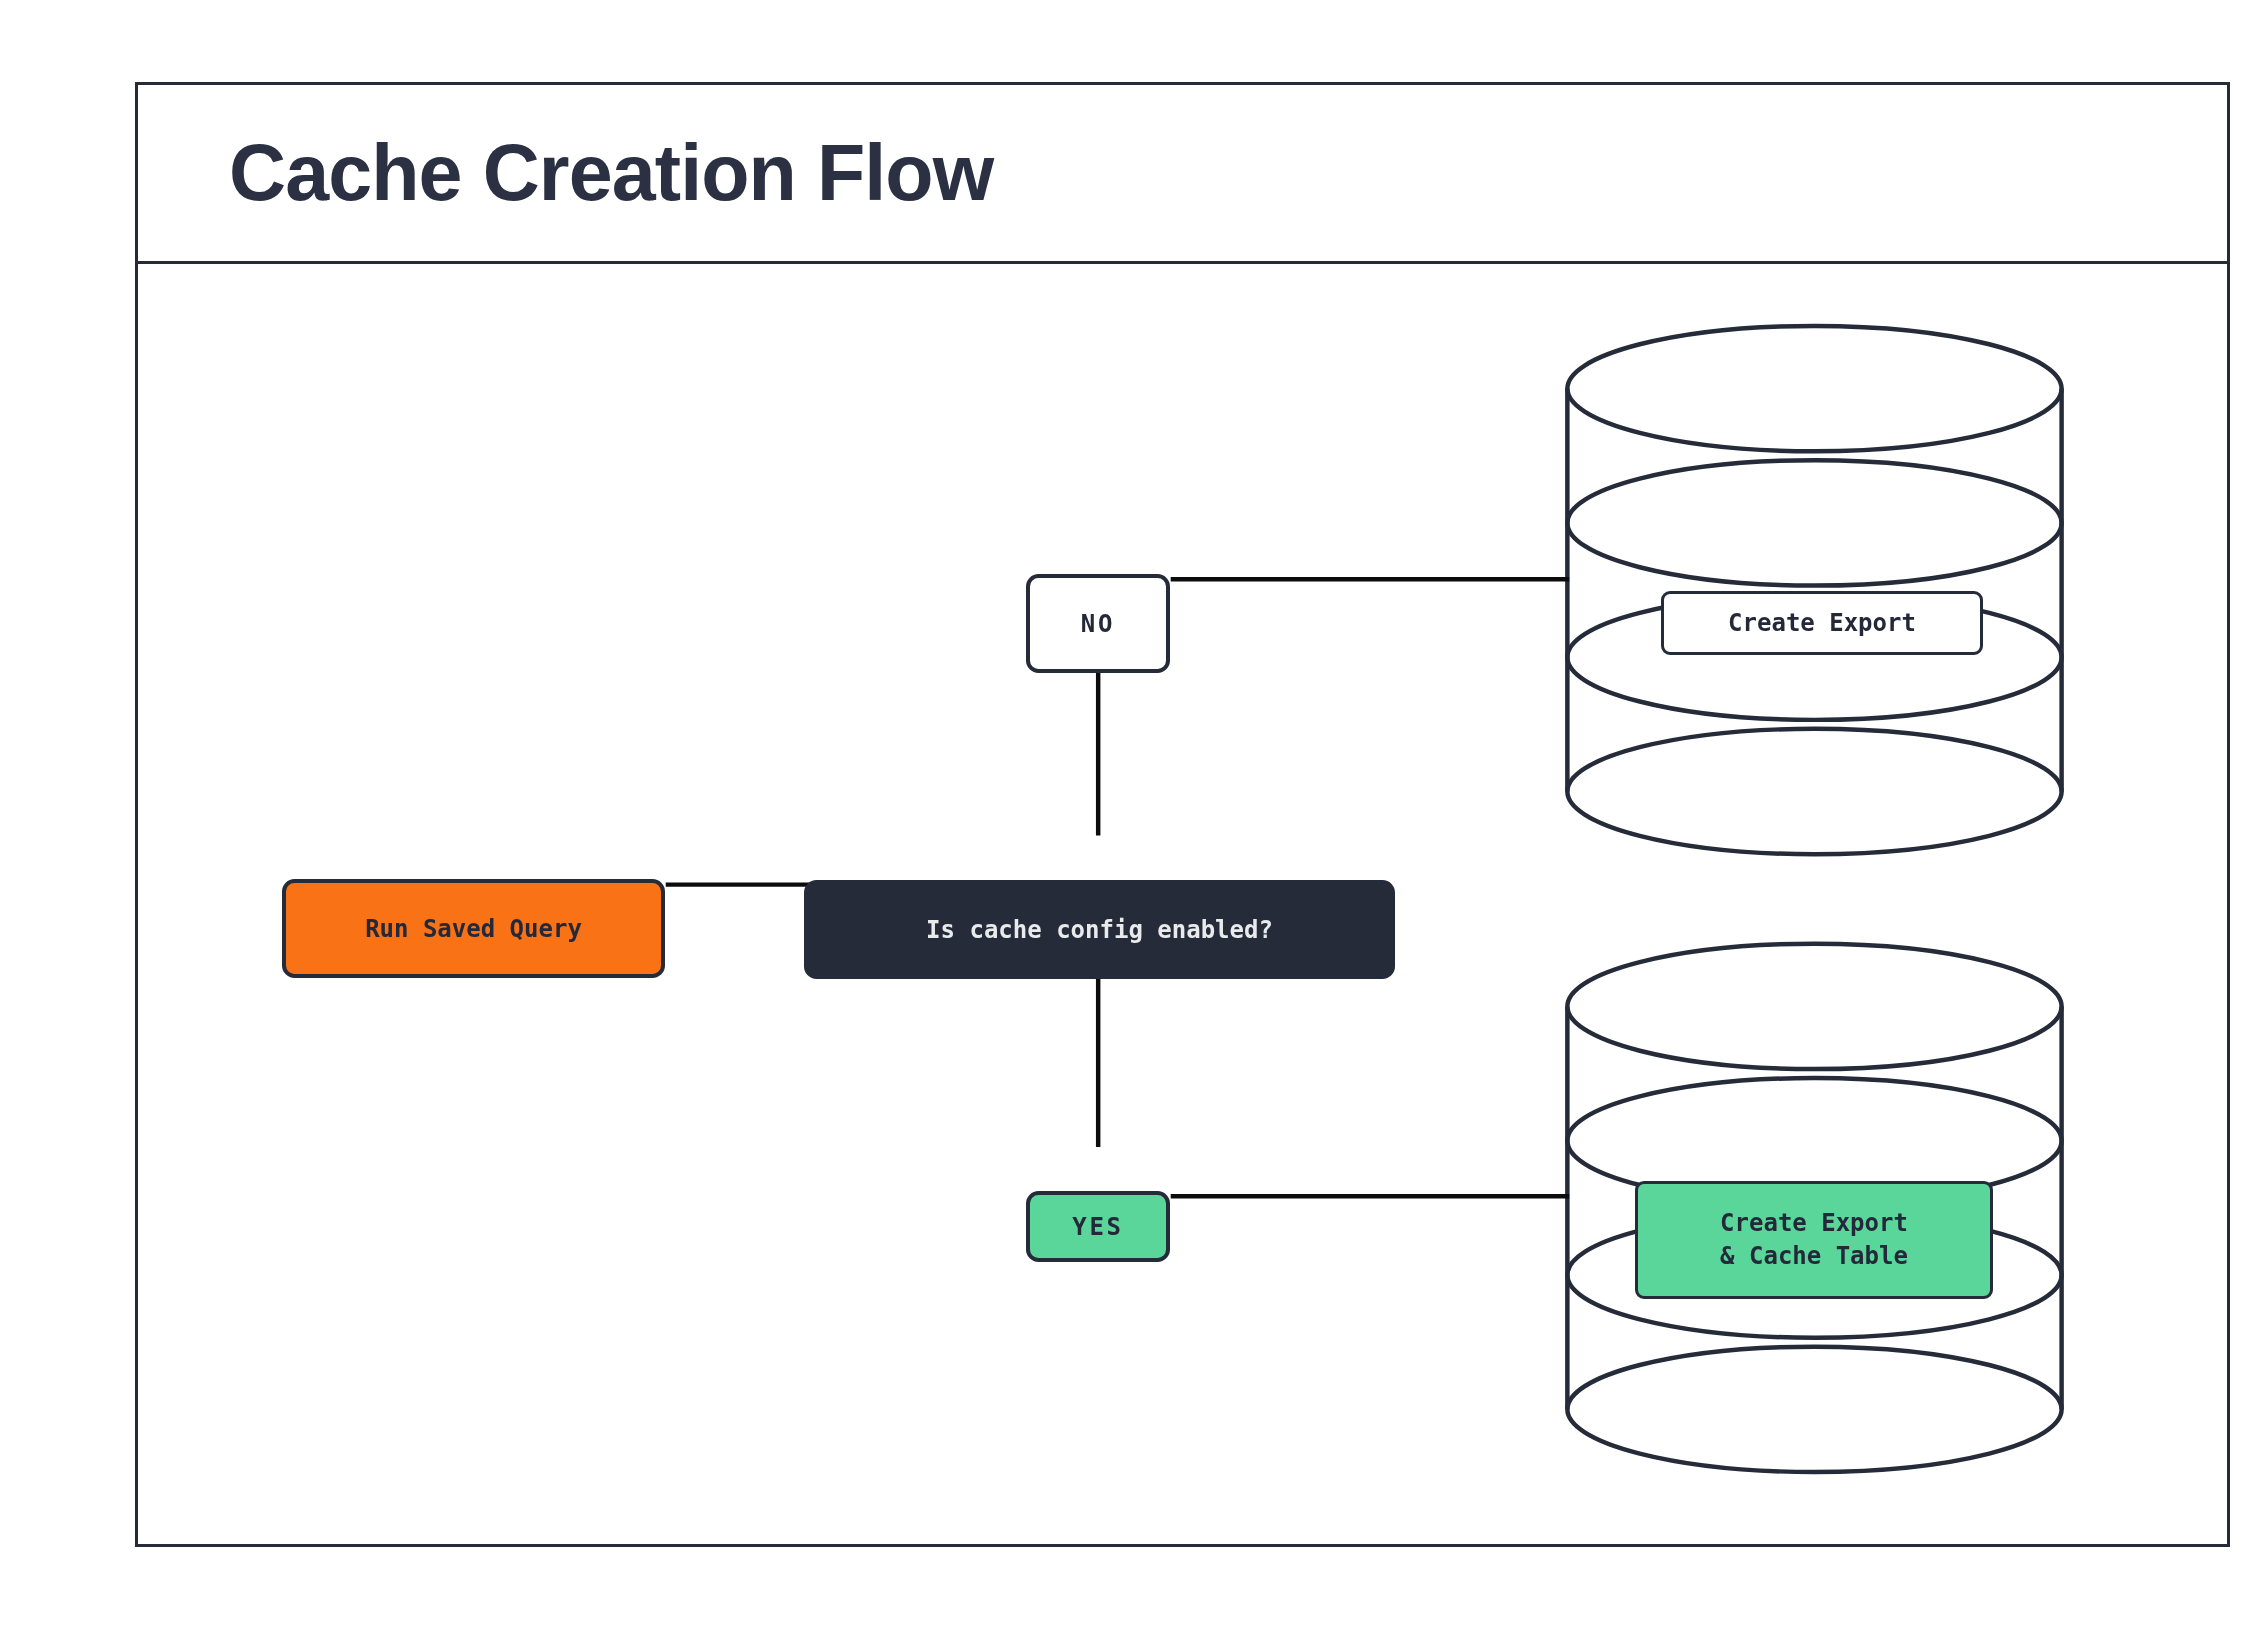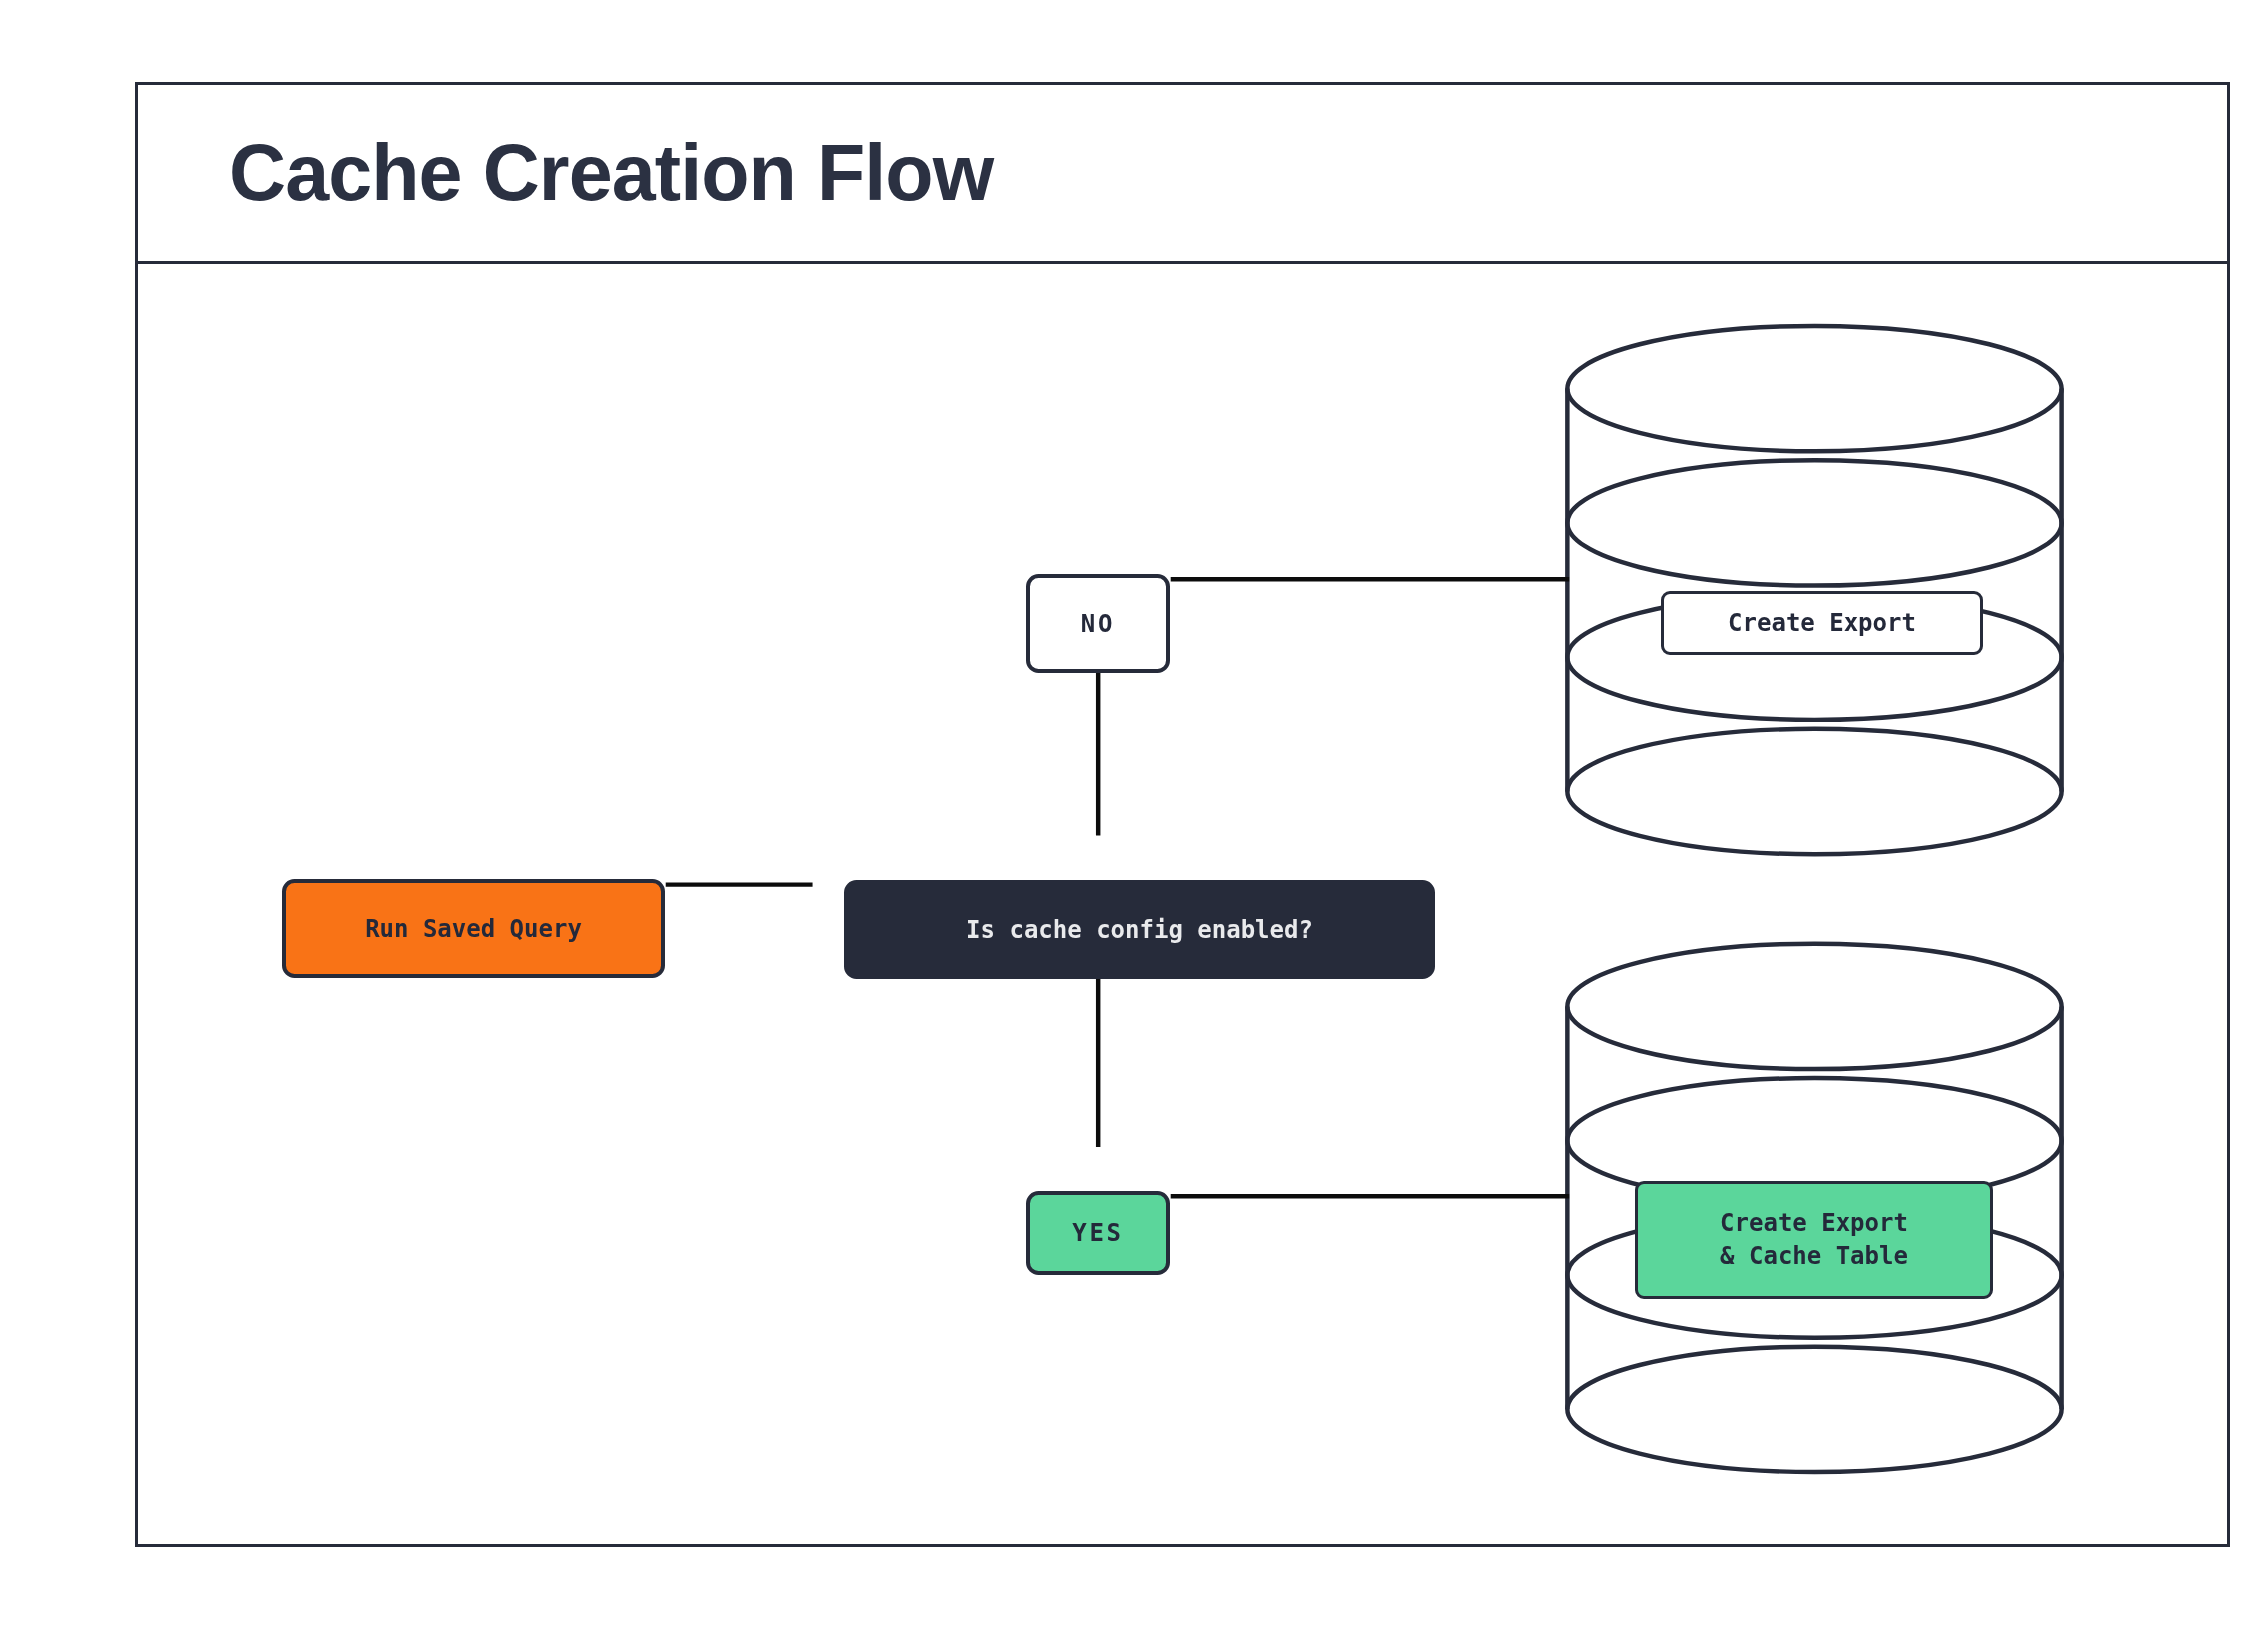--- a/index.html
+++ b/index.html
@@ -51,23 +51,23 @@
     font-family: "DejaVu Sans Mono", "Liberation Mono", monospace;
     font-size: 24px;
     font-weight: bold;
     color: #24293a;
     z-index: 2;
     white-space: nowrap;
     text-align: center;
     margin-top: 44px;
   }
   .node-start { left: 282px; top: 835px; width: 383px; height: 99px; background: #f97316; }
-  .node-decision { left: 844px; top: 836px; width: 591px; height: 99px; background: #262b3a; color: #e9eaec; }
+  .node-decision { left: 804px; top: 836px; width: 591px; height: 99px; background: #262b3a; color: #e9eaec; }
   .node-no  { left: 1026px; top: 530px;  width: 144px; height: 99px; background: #ffffff; letter-spacing: 2.7px; }
-  .node-yes { left: 1026px; top: 1147px; width: 144px; height: 84px; background: #5bd69b; letter-spacing: 2.7px; }
+  .node-yes { left: 1026px; top: 1147px; width: 144px; height: 71px; background: #5bd69b; letter-spacing: 2.7px; }
   .node-db-label-top { left: 1661px; top: 547px; width: 322px; height: 64px; background: #ffffff; border-width: 3.6px; border-radius: 9px; }
   .node-db-label-bottom { left: 1635px; top: 1137px; width: 358px; height: 118px; background: #5bd69b; border-width: 3.6px; border-radius: 9px; line-height: 1.38; }
 </style>
 </head>
 <body>
 
 <div class="canvas">
   <div class="frame">
     <div class="titlebar">
       <div class="title-text">Cache Creation Flow</div>

